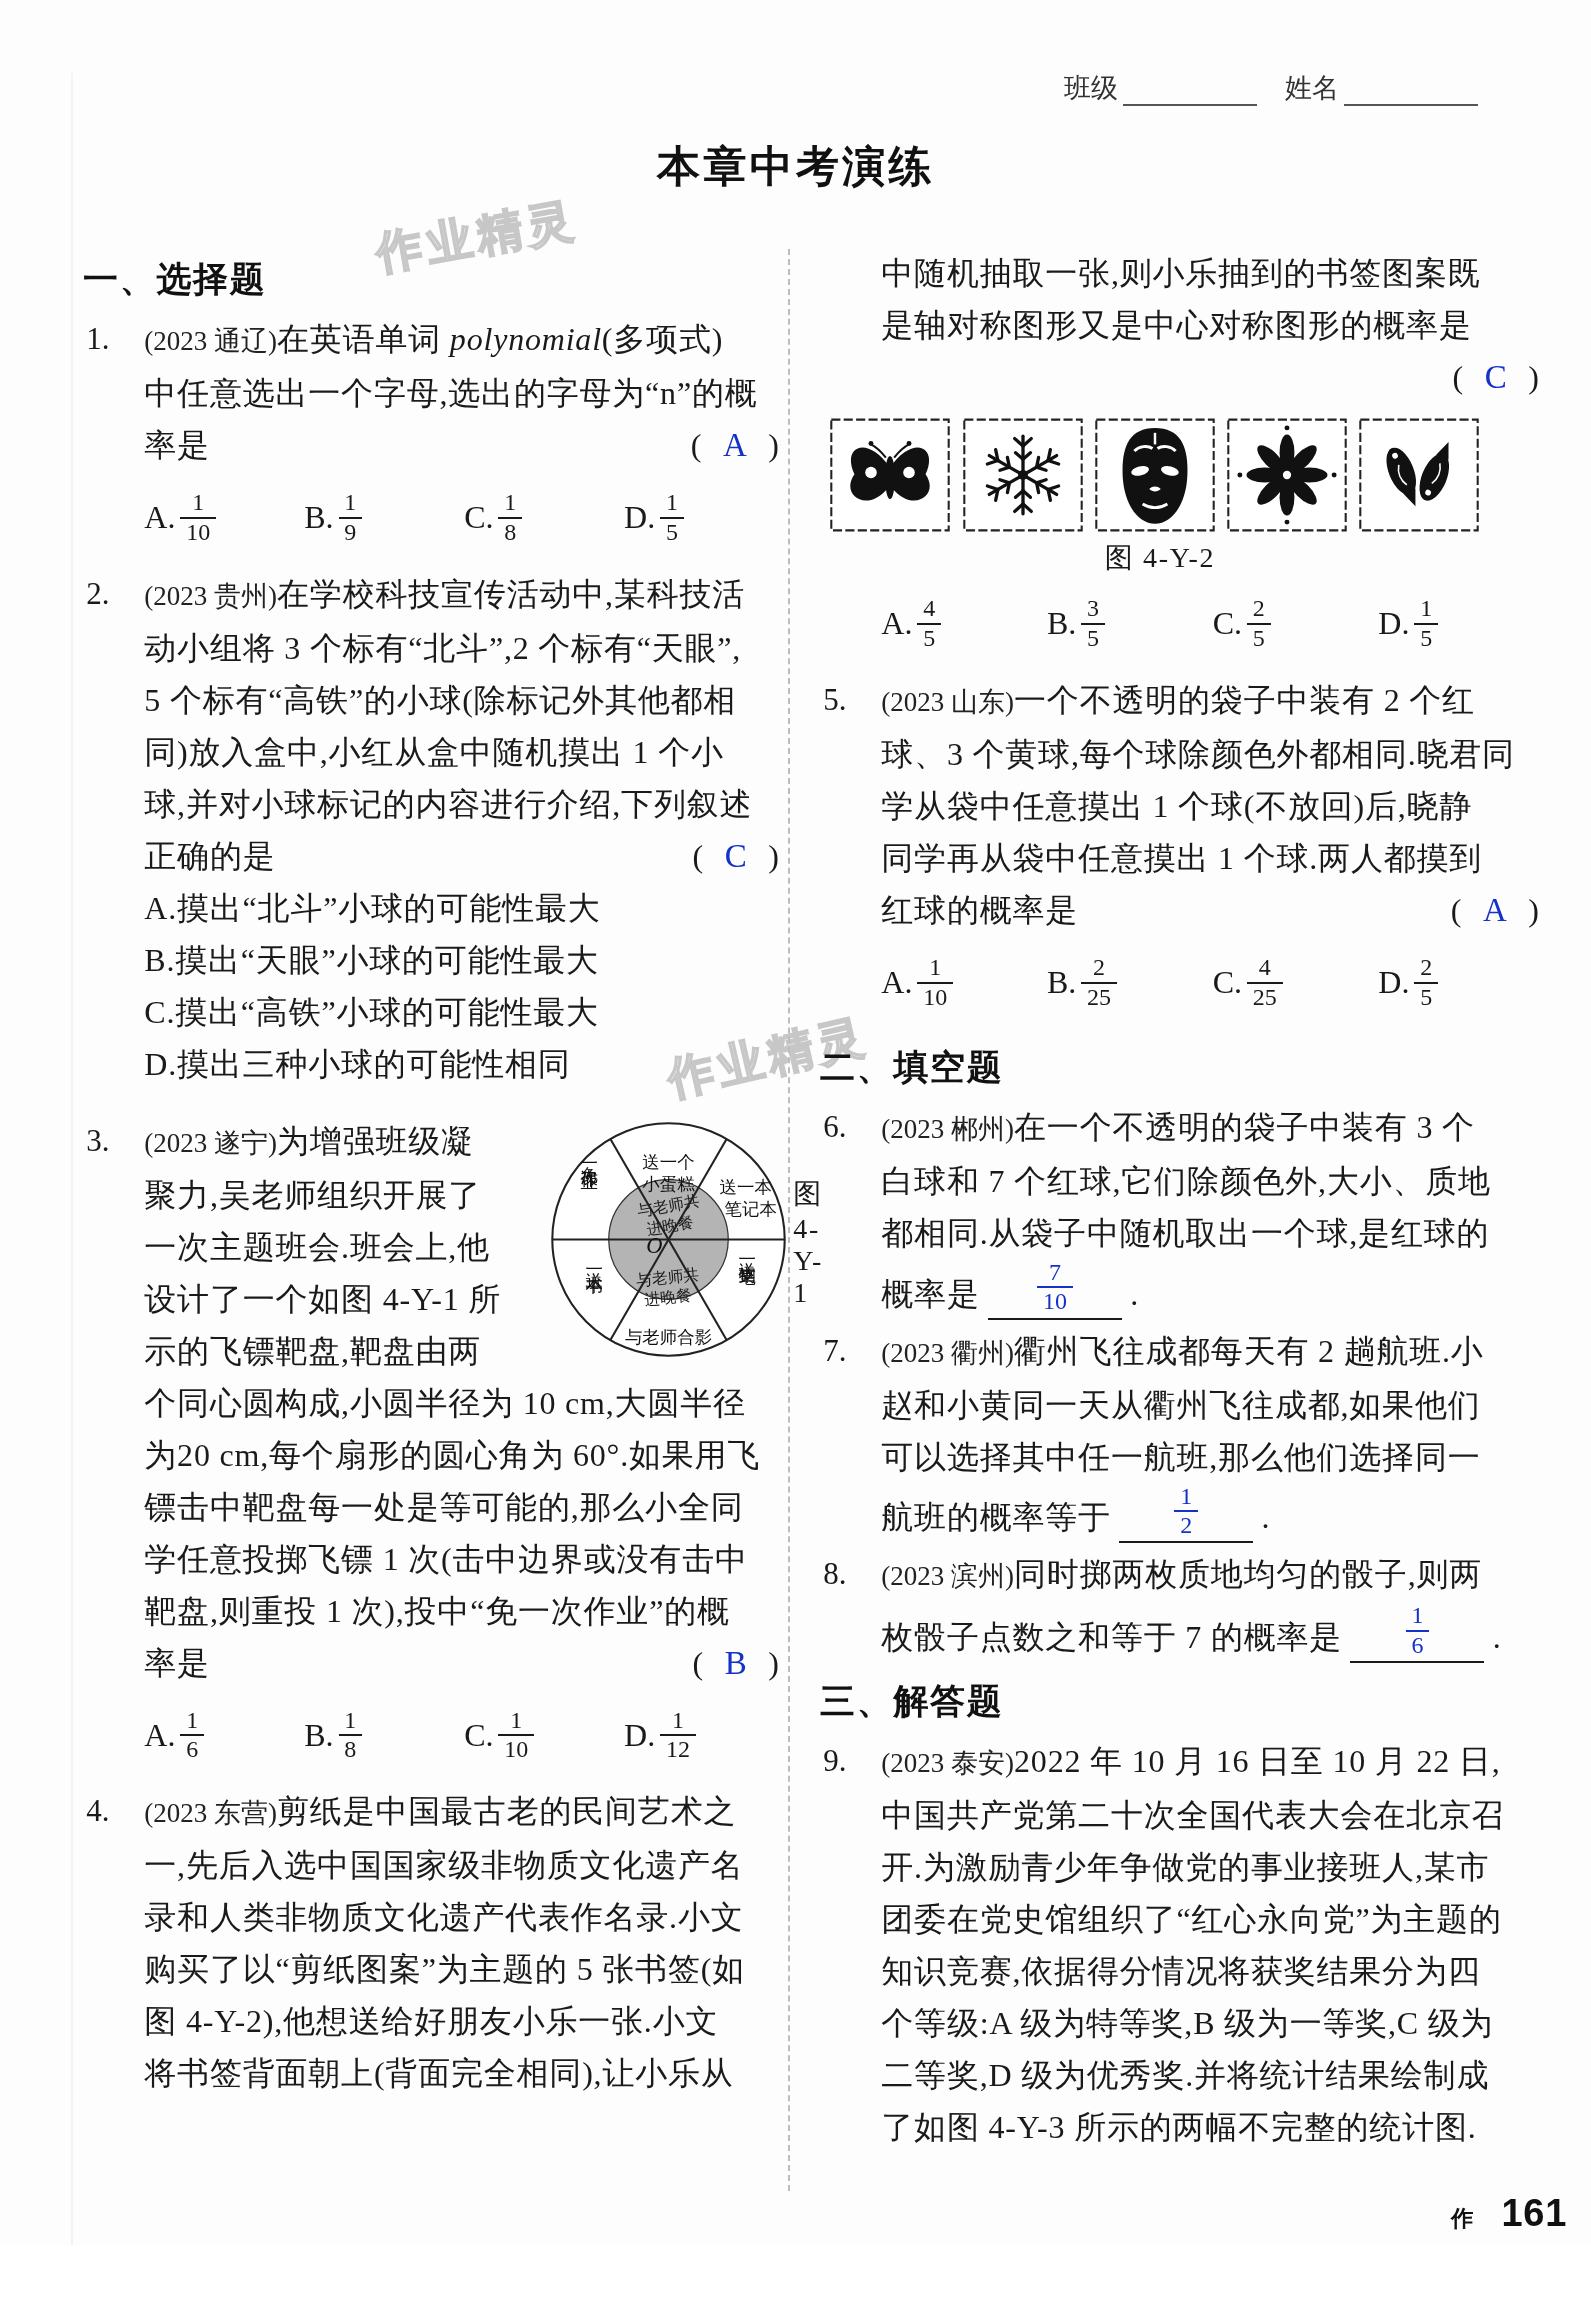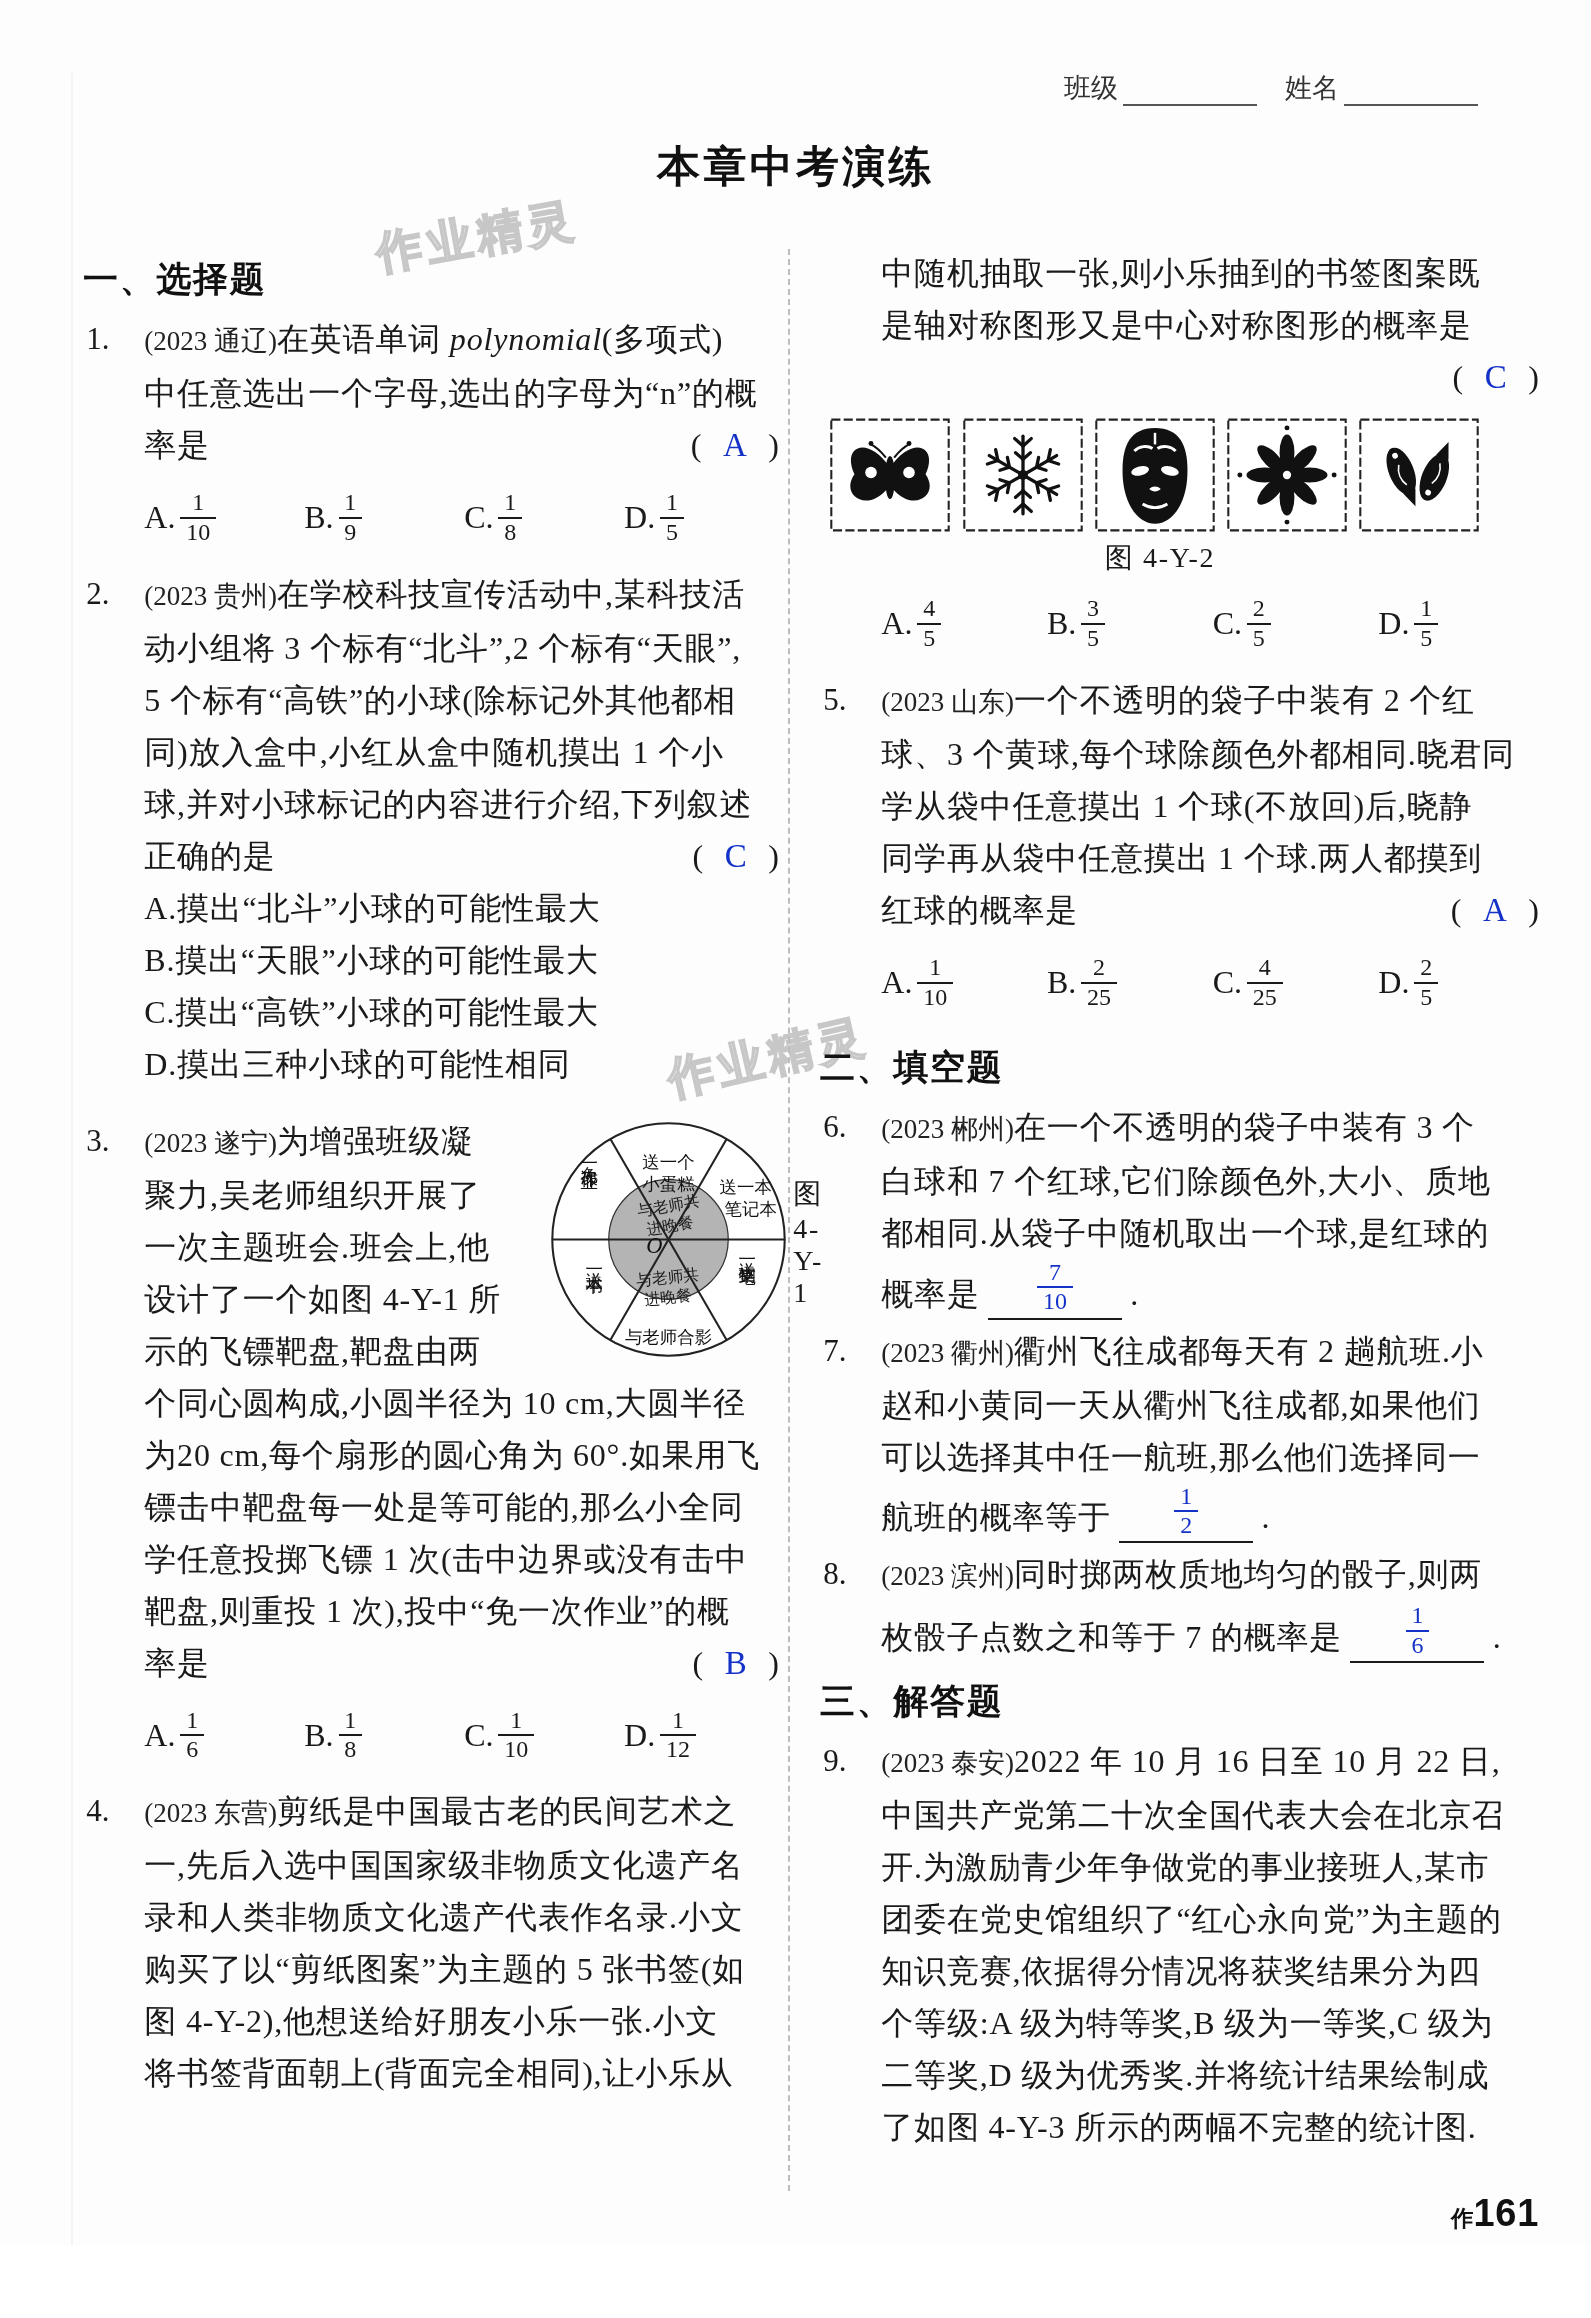--- a/index.html
+++ b/index.html
@@ -69,21 +69,21 @@
         font-size:17.4px;letter-spacing:1.7px;color:#111;font-family:"Liberation Serif","DejaVu Serif",serif;}
 
   
   .stamps{display:flex;gap:8.3px;margin:13.3px 0 0 8.3px;}
   .stamp{width:124px;height:118px;flex:none;}
   .figwrap{margin-top:1.7px;}
 
   
   .pnum{position:absolute;top:2192px;left:1451px;display:flex;align-items:baseline;color:#111;}
   .pz{font-size:22.4px;font-weight:bold;font-family:"Liberation Sans","DejaVu Sans",sans-serif;}
-  .pn{font-size:38px;font-weight:bold;font-family:"Liberation Sans","DejaVu Sans",sans-serif;letter-spacing:0.8px;}
+  .pn{font-size:38px;font-weight:bold;font-family:"Liberation Sans","DejaVu Sans",sans-serif;letter-spacing:0.8px;margin-left:28px;}
 </style>
 </head>
 <body>
 
 <div class="page">
   <div class="edge"></div>
 
   <div class="hdr">
     <span class="lbl">班级</span>
     <span class="ul"></span>

